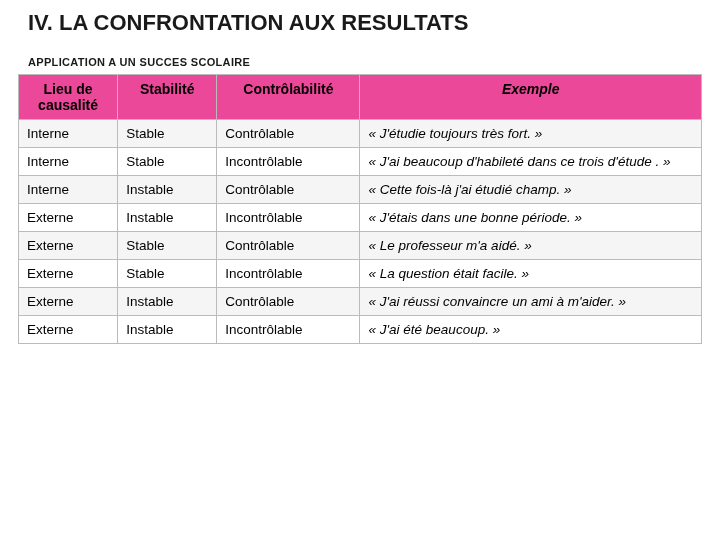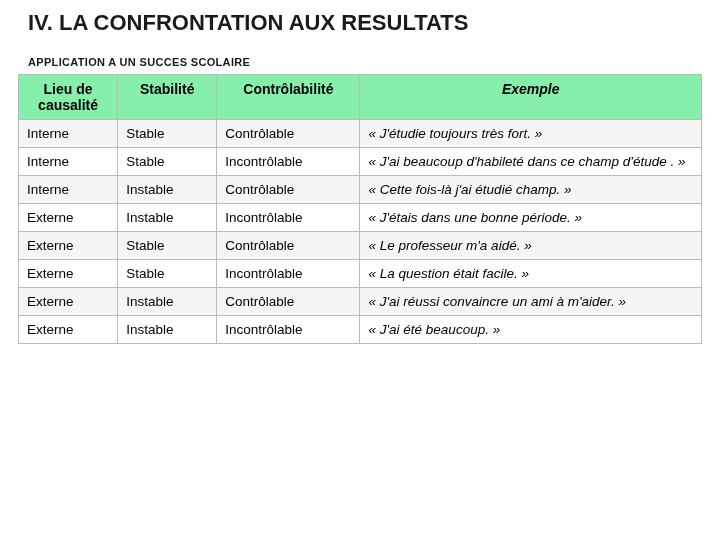--- a/index.html
+++ b/index.html
@@ -58,21 +58,21 @@
       width: 100%;
       border-collapse: collapse;
       font-size: 13.5px;
     }
     th, td {
       border: 1px solid #bbb;
       padding: 6px 8px;
       vertical-align: top;
     }
     thead tr th {
-      background: #86efac;
+      background: #ec4899;
       font-weight: bold;
       font-size: 14px;
     }
     tbody tr:nth-child(odd) {
       background: #f5f5f5;
     }
     tbody tr:nth-child(even) {
       background: #ffffff;
     }
     .col-lieu { width: 90px; }
@@ -101,21 +101,21 @@
     <tr>
           <td class="lieu-cell">Interne</td>
           <td>Stable</td>
           <td>Contrôlable</td>
           <td class="col-ex">« J'étudie toujours très fort. »</td>
         </tr>
         <tr>
           <td class="lieu-cell">Interne</td>
           <td>Stable</td>
           <td>Incontrôlable</td>
-          <td class="col-ex">« J'ai beaucoup d'habileté dans ce champ d'étude . »</td>
+          <td class="col-ex">« J'ai beaucoup d'habileté dans ce trois d'étude . »</td>
         </tr>
         <tr>
           <td class="lieu-cell">Interne</td>
           <td>Instable</td>
           <td>Contrôlable</td>
           <td class="col-ex">« Cette fois-là j'ai étudié champ. »</td>
         </tr>
         <tr>
           <td class="lieu-cell">Externe</td>
           <td>Instable</td>

